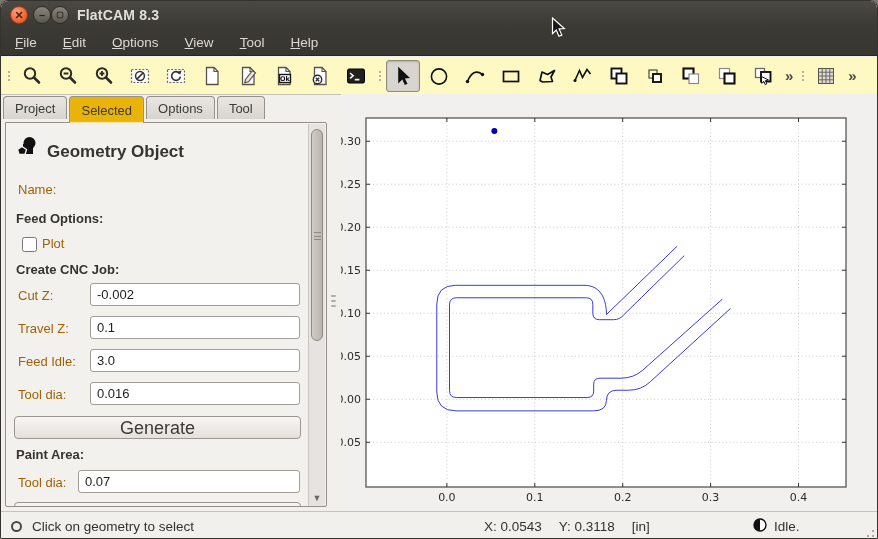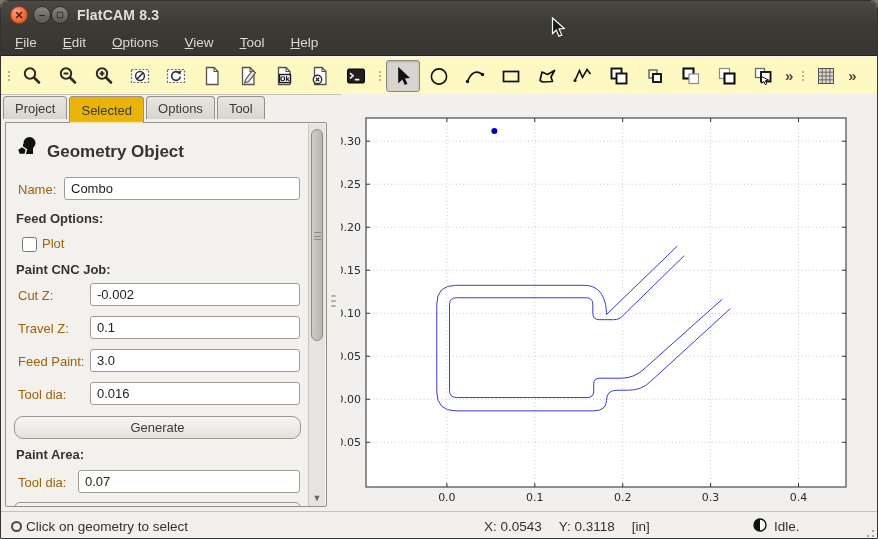--- a/index.html
+++ b/index.html
@@ -41,42 +41,42 @@
   .tab.active{height:27px;background:#eab308;position:relative;z-index:4;box-shadow:0 -1px 1px rgba(255,255,255,.7) inset;}
   #panel{position:absolute;left:4px;top:121px;width:322px;height:385px;background:#f2f1ee;
          border:1px solid #95908a;border-radius:0 2px 2px 2px;z-index:2;overflow:hidden;}
   .p-abs{position:absolute;}
   #panel-header{left:10px;top:13px;display:flex;align-items:flex-end;gap:9px;}
   #panel-title{font-size:17px;font-weight:bold;color:#353430;}
   .form-label{font-size:13px;color:#a16207;}
   .section-label{font-size:13px;font-weight:bold;color:#353430;}
   .t-input{height:23px;border:1px solid #a19c95;border-radius:3px;background:#fff;color:#1f1e1b;
            font-size:13px;padding:0 6px;font-family:"Liberation Sans",sans-serif;outline:none;}
-  #generate-btn,#sliver-btn{border:1px solid #9b968f;border-radius:9px;background:linear-gradient(#f7f6f4,#e4e1dc);
-           font-size:13px;color:#3c3b37;font-family:"Liberation Sans",sans-serif;}
+  #generate-btn,#sliver-btn{border:1px solid #9b968f;border-radius:4px;background:linear-gradient(#f7f6f4,#e4e1dc);
+           font-size:18px;color:#3c3b37;font-family:"Liberation Sans",sans-serif;}
   #plot-checkbox{width:15px;height:15px;accent-color:#f1f0ed;}
   
   #p-scroll-track{position:absolute;right:1px;top:1px;width:17px;height:383px;background:#e6e4e0;border-left:1px solid #c9c5bf;}
   #p-scroll-thumb{position:absolute;left:2px;top:5px;width:12px;height:212px;border-radius:7px;
                   background:linear-gradient(90deg,#cfcbc5,#bab5ae);border:1px solid #8f8a82;}
   .thumb-grip{position:absolute;left:2px;top:102px;width:7px;height:8px;display:flex;flex-direction:column;justify-content:space-between;}
   .thumb-grip i{height:1px;background:#8f8a82;display:block;}
   #p-scroll-stepper{position:absolute;left:1px;bottom:2px;width:14px;height:14px;display:flex;align-items:center;justify-content:center;color:#6b6760;font-size:9px;}
   
   #splitter{position:absolute;left:327px;top:94px;width:12px;height:412px;}
   #splitter .grip{position:absolute;left:3px;top:200px;width:6px;display:flex;flex-direction:column;gap:3px;}
   #splitter .grip i{height:2px;width:5px;background:#b3aea7;border-radius:1px;display:block;}
 
   
   #plot-wrap{position:absolute;left:340px;top:93px;width:538px;height:417px;background:#f1f0ee;}
 
   
   #statusbar{position:absolute;left:0;top:510px;width:100%;height:29px;background:#f1f0ed;
              border-top:1px solid #c6c2bc;font-size:13.5px;color:#33322e;}
-  #status-left{position:absolute;left:10px;top:0;height:100%;display:flex;align-items:center;gap:4px;}
+  #status-left{position:absolute;left:10px;top:0;height:100%;display:flex;align-items:center;gap:10px;}
   #status-ring{width:11px;height:11px;border:2px solid #4c4a45;border-radius:50%;}
   #status-coords{position:absolute;left:483px;top:0;height:100%;display:flex;align-items:center;gap:17px;}
   #status-state{position:absolute;left:752px;top:0;height:100%;display:flex;align-items:center;gap:7px;}
   #resize-grip{position:absolute;right:2px;bottom:2px;width:12px;height:12px;
      background:
        radial-gradient(circle at 10px 10px,#aaa69f 1px,transparent 1.4px),
        radial-gradient(circle at 10px 5px,#aaa69f 1px,transparent 1.4px),
        radial-gradient(circle at 5px 10px,#aaa69f 1px,transparent 1.4px);}
 
   #mouse-cursor{position:absolute;left:550px;top:16px;z-index:50;}
@@ -320,36 +320,35 @@
         <svg width="22" height="22" viewBox="0 0 22 22">
           <rect x="7" y="8" width="10" height="10" fill="#111"></rect>
           <circle cx="13.5" cy="7" r="6" fill="#111"></circle>
           <path d="M6 10.5 L10.5 13.5 L9 18.5 L3 18.5 L1.5 13.5 Z" fill="#111" stroke="#f2f1ee" stroke-width="1.4"></path>
         </svg>
       </span>
       <span id="panel-title">Geometry Object</span>
     </div>
 
     <span class="p-abs form-label" style="left:12px;top:59px;">Name:</span>
-    <input class="p-abs t-input" style="left: 58px; top: 54px; width: 236px;" value="Combo">
 
     <span class="p-abs section-label" style="left:10px;top:88px;">Feed Options:</span>
 
     <input type="checkbox" id="plot-checkbox" class="p-abs" style="left: 12px; top: 111px;">
     <span class="p-abs form-label" style="left:36px;top:113px;">Plot</span>
 
-    <span class="p-abs section-label" style="left:10px;top:139px;">Paint CNC Job:</span>
+    <span class="p-abs section-label" style="left:10px;top:139px;">Create CNC Job:</span>
 
     <span class="p-abs form-label" style="left:12px;top:165px;">Cut Z:</span>
     <input class="p-abs t-input" style="left: 84px; top: 160px; width: 210px;" value="-0.002">
 
     <span class="p-abs form-label" style="left:12px;top:198px;">Travel Z:</span>
     <input class="p-abs t-input" style="left: 84px; top: 193px; width: 210px;" value="0.1">
 
-    <span class="p-abs form-label" style="left:12px;top:231px;">Feed Paint:</span>
+    <span class="p-abs form-label" style="left:12px;top:231px;">Feed Idle:</span>
     <input class="p-abs t-input" style="left: 84px; top: 226px; width: 210px;" value="3.0">
 
     <span class="p-abs form-label" style="left:12px;top:264px;">Tool dia:</span>
     <input class="p-abs t-input" style="left: 84px; top: 259px; width: 210px;" value="0.016">
 
     <button id="generate-btn" class="p-abs" style="left:8px;top:293px;width:287px;height:23px;">Generate</button>
 
     <span class="p-abs section-label" style="left:10px;top:324px;">Paint Area:</span>
 
     <span class="p-abs form-label" style="left:12px;top:352px;">Tool dia:</span>

